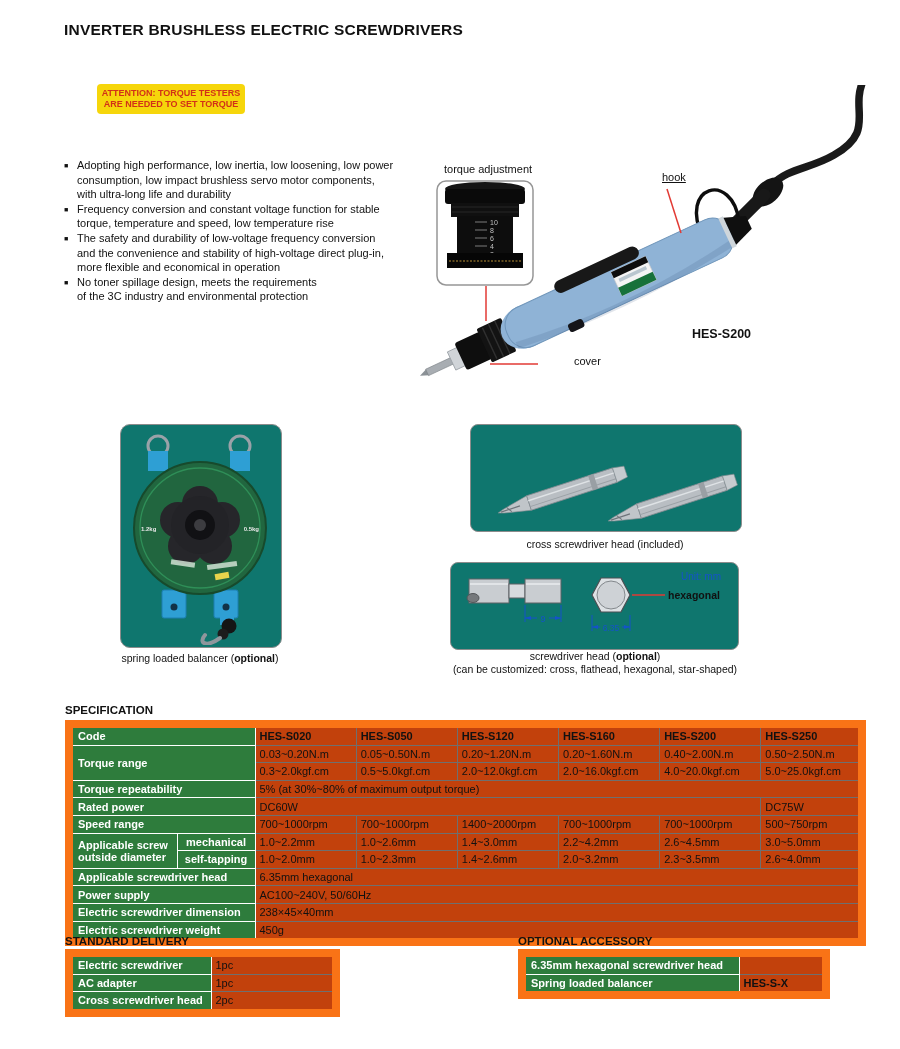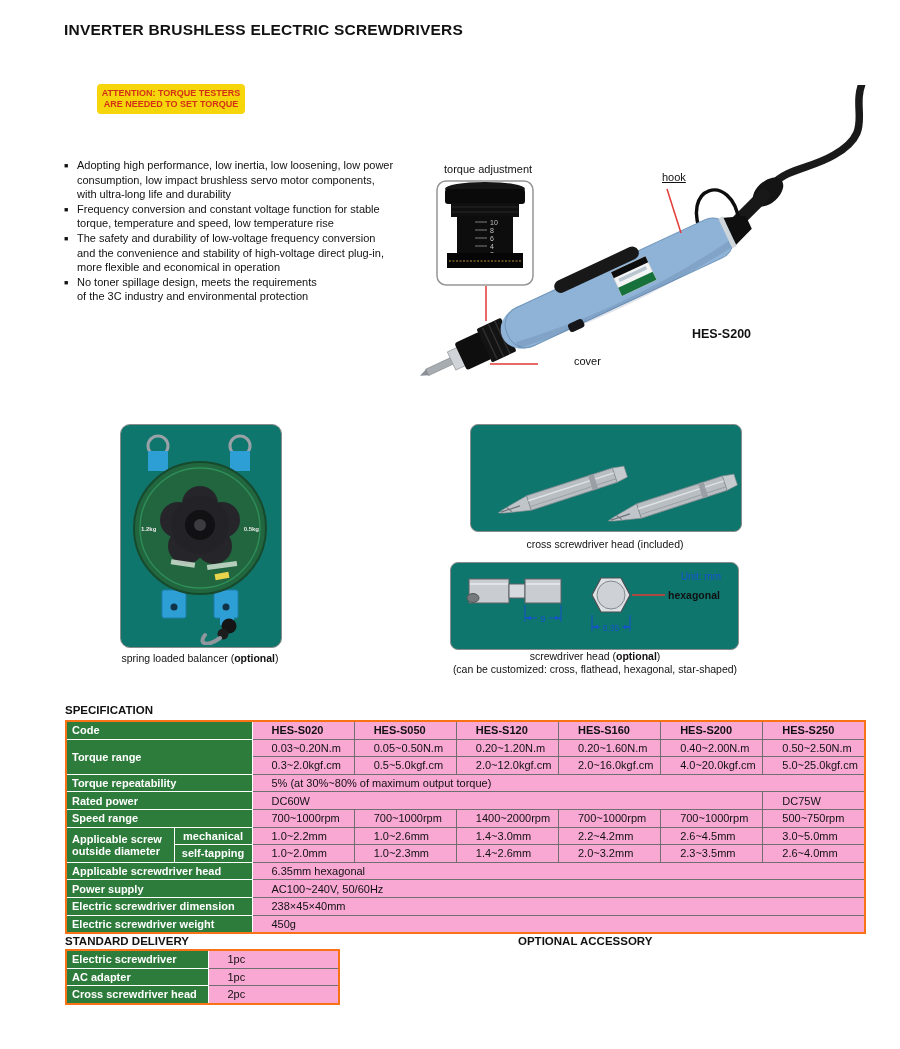--- a/index.html
+++ b/index.html
@@ -12,26 +12,26 @@
   .features{list-style:none;margin:0;padding:0;width:382px;font-size:11px;line-height:14.6px;}
   .features li{position:relative;padding-left:13px;}
   .features li::before{content:"■";position:absolute;left:0;top:1px;font-size:7px;color:#111;}
   .features .ft{white-space:pre-line;}
   .figlabel{font-size:11px;color:#111;}
   .model-label{font-size:12.5px;font-weight:bold;}
   .photo-box{background:#0f766e;border:1.5px solid #8c8c8c;border-radius:10px;}
   .caption{font-size:10.5px;text-align:center;color:#111;}
   .caption b{font-weight:bold;}
   .sec-heading{font-size:11.5px;font-weight:bold;}
-  table.grid{border-collapse:collapse;table-layout:fixed;border:2px solid #f97316;}
+  table.grid{border-collapse:collapse;table-layout:fixed;border:8px solid #f97316;}
   table.grid th{background:#2e7c3c;color:#fff;font-weight:bold;text-align:left;
      border:1px solid #fff;padding:1px 5px;font-size:11px;height:14.6px;overflow:hidden;}
   table.grid th.sub{text-align:center;padding:0 2px;}
-  table.grid td{background:#f9a8d4;color:#111;border:1px solid #6f6f6f;
-     padding:1px 19px;font-size:11px;height:14.6px;overflow:hidden;white-space:nowrap;}
+  table.grid td{background:#c2410c;color:#111;border:1px solid #6f6f6f;
+     padding:1px 4px;font-size:11px;height:14.6px;overflow:hidden;white-space:nowrap;}
   table.grid td.bold{font-weight:bold;}
 </style>
 </head>
 <body>
 
 <div class="page">
 
   <div class="abs page-title" style="left:64px;top:21px;">INVERTER BRUSHLESS ELECTRIC SCREWDRIVERS</div>
 
   <div class="abs attention" style="left:65px;top:84px;">
@@ -326,14 +326,30 @@
       <td>1pc</td>
     </tr>
     <tr>
       <th>Cross screwdriver head</th>
       <td>2pc</td>
     </tr>
   </tbody>
     </table>
 
   <div class="abs sec-heading" style="left:518px;top:935px;">OPTIONAL ACCESSORY</div>
+  <table class="grid abs" style="left:518px;top:949px;width:312px;">
+    <colgroup>
+        <col style="width:217px">
+        <col>
+      </colgroup>
+    <tbody>
+        <tr>
+      <th>6.35mm hexagonal screwdriver head</th>
+      <td></td>
+    </tr>
+    <tr>
+      <th>Spring loaded balancer</th>
+      <td class="bold">HES-S-X</td>
+    </tr>
+  </tbody>
+    </table>
 
 </div>
 
 </body></html>

